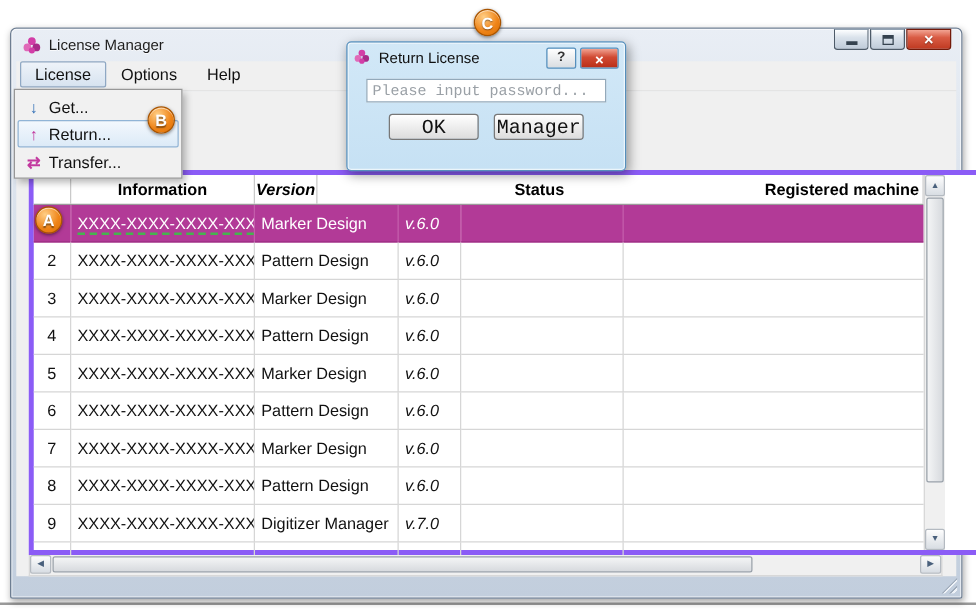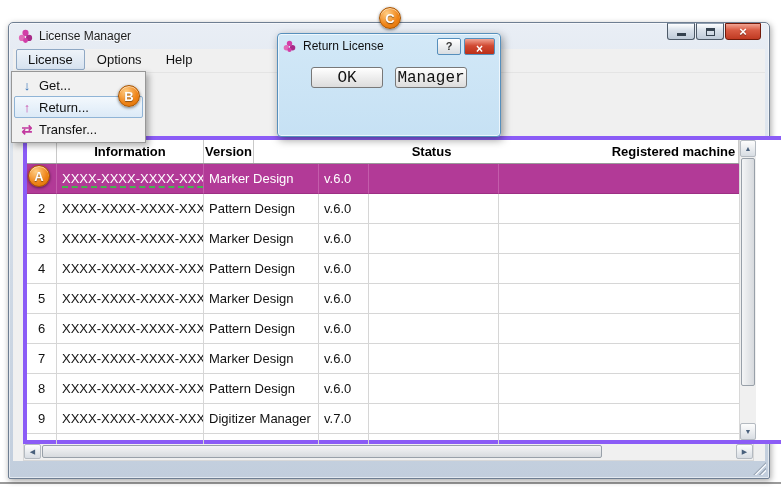--- a/index.html
+++ b/index.html
@@ -41,21 +41,21 @@
   .grid { width:712px; }
   .grid-header { display:flex; height:24px; background:#fff; border-bottom:1px solid #9a9a9a; }
   .hcell { font-size:13px; font-weight:bold; color:#000; text-align:center; line-height:23px;
     border-right:1px solid #c9c9c9; overflow:hidden; white-space:nowrap; }
   .grid-row { display:flex; height:30px; }
   .cell { font-size:13px; color:#111; line-height:29px; padding:0 5px;
     border-right:1px solid #d6d6d6; border-bottom:1px solid #d6d6d6; overflow:hidden; white-space:nowrap; }
   .c-num  { width:30px; text-align:center; padding:0; }
   .c-info { width:147px; }
   .c-prod { width:115px; }
-  .c-ver  { width:50px; }
+  .c-ver  { width:50px;font-style:italic; }
   .c-mach { width:130px; }
   .c-stat { flex:1; border-right:none; }
   .grid-row.selected .cell { background:var(--selected-row); color:#fff;
     border-bottom-color:#9c2f84; border-right-color:#c45cab; }
   .grid-row.selected .c-info { text-decoration:underline; text-decoration-style:dashed;
     text-decoration-color:#46b44e; text-decoration-thickness:2px; text-underline-offset:3px; }
   .filler-row { height:12px; }
   .filler-row .cell { height:12px; border-bottom:none; line-height:12px; }
 
   
@@ -296,20 +296,21 @@
           <circle cx="11.8" cy="9.5" r="3.3" fill="#a82a88"></circle>
           <circle cx="8" cy="12.2" r="2.6" fill="#d23ea7"></circle>
         </svg>
       </span>
       <span class="dlg-title">Return License</span>
       <div class="dlg-help">?</div>
       <div class="dlg-close">
         <span>×</span>
       </div>
     </div>
+    <input class="dlg-input" type="text" placeholder="Please input password..." style="">
     <div class="dlg-buttons">
       <button class="dlg-btn">OK</button>
       <button class="dlg-btn">Manager</button>
     </div>
   </div>
 
   <div class="badge" id="badge-a">A</div>
   <div class="badge" id="badge-b">B</div>
   <div class="badge" id="badge-c">C</div>
 

